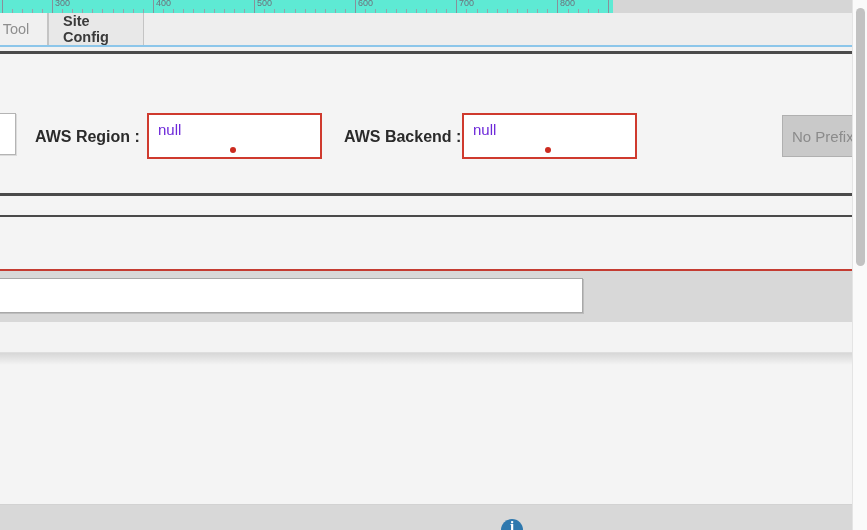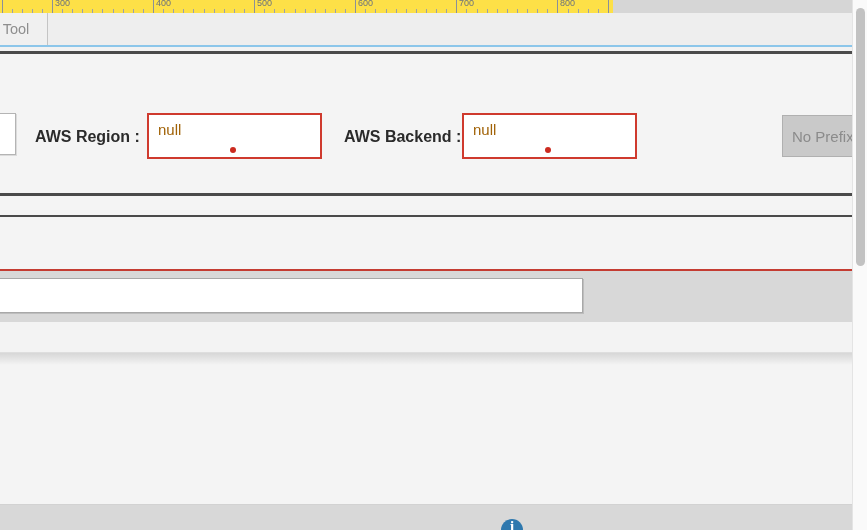--- a/index.html
+++ b/index.html
@@ -22,21 +22,21 @@
     background: #f2f2f2;
   }
 
   
   .ruler {
     position: absolute;
     left: 0;
     top: 0;
     width: 686px;
     height: 13px;
-    background: #fde047;
+    background: #5eead4;
     border-bottom: 7px solid #4c1d95;
     overflow: hidden;
   }
   .ruler-right-fill {
     position: absolute;
     left: 613px;
     top: 0;
     width: 254px;
     height: 13px;
     background: #d6d6d6;
@@ -149,21 +149,21 @@
     color: #2b2b2b;
     white-space: nowrap;
     user-select: none;
   }
 
   .text-input {
     position: absolute;
     box-sizing: border-box;
     background: #ffffff;
     font-size: 15px;
-    color: #a16207;
+    color: #6d28d9;
     padding: 6px 9px;
     outline: none;
     font-family: "Liberation Sans", sans-serif;
   }
   .text-input.required {
     border: 2px solid #cf3a2e;
   }
 
   
   .req-dot {
@@ -405,20 +405,23 @@
     <div class="tick minor" style="left:598px"></div>
     <div class="tick major" style="left:608px"></div>
   </div>
   <div class="ruler-right-fill"></div>
 
   <div class="tabbar">
     <div class="tabbar-inner">
       <div class="tab inactive">
         <span>y Tool</span>
       </div>
+      <div class="tab active">
+        <span>Site Config</span>
+      </div>
     </div>
   </div>
   <div class="tabbar-underline"></div>
 
   <div class="hr-dark top"></div>
 
   <div class="form-band"></div>
 
   <div class="clipped-input"></div>
 

